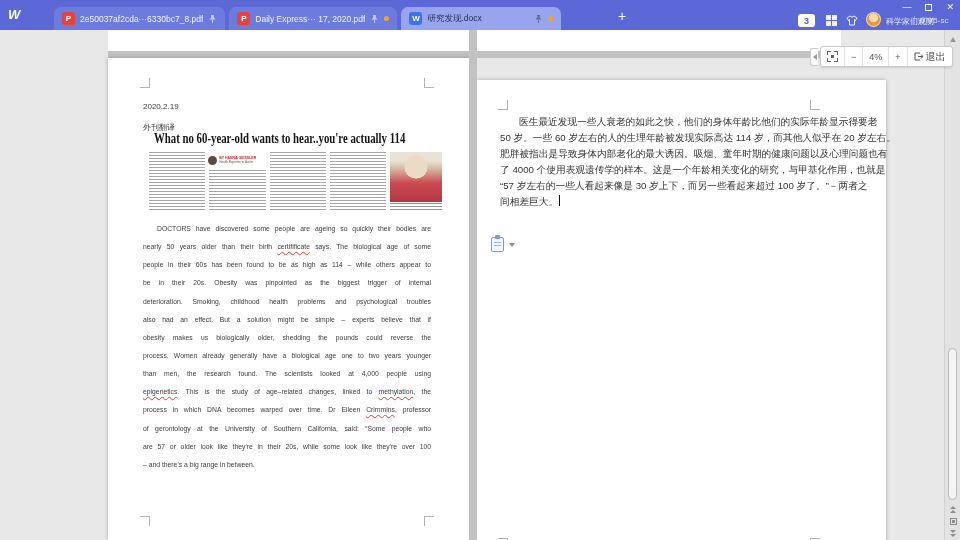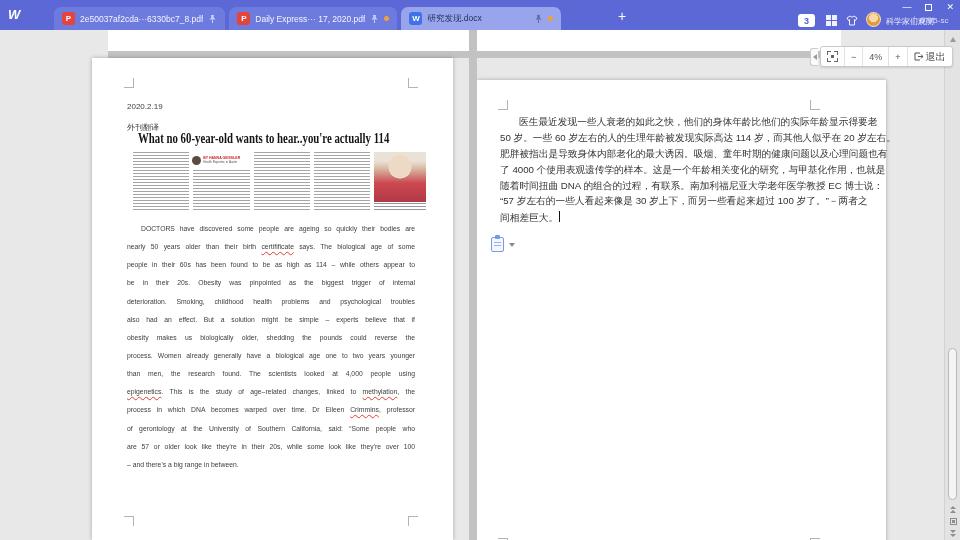--- a/index.html
+++ b/index.html
@@ -44,21 +44,21 @@
   .uname{position:absolute;left:886px;top:16px;font-size:8px;color:rgba(255,255,255,.92);}
   .usep{position:absolute;left:914px;top:16px;width:1px;height:9px;background:rgba(255,255,255,.35);}
   .ustatus{position:absolute;left:920px;top:16px;font-size:8px;color:rgba(255,255,255,.75);}
 
   
   .workspace{position:absolute;left:0;top:30px;width:960px;height:510px;background:#e8e8e8;}
   .prevpage{position:absolute;top:0;height:21px;background:#fff;}
   .hband{position:absolute;left:108px;top:21px;width:733px;height:7px;background:#c2c2c2;}
   .vgap{position:absolute;left:361px;top:0;width:8px;height:510px;background:#c2c2c2;z-index:2;}
   .page{position:absolute;top:28px;background:#fff;box-shadow:0 0 4px rgba(0,0,0,.28);height:482px;}
-  .page-left{left:92px;width:361px;}
+  .page-left{left:108px;width:361px;}
   .page-right{left:477px;width:409px;margin-top:22px;}
 
   
   .cmark{position:absolute;width:10px;height:10px;}
   .cm-tl{border-right:1px solid #b3b3b3;border-bottom:1px solid #b3b3b3;}
   .cm-tr{border-left:1px solid #b3b3b3;border-bottom:1px solid #b3b3b3;}
   .cm-bl{border-right:1px solid #b3b3b3;border-top:1px solid #b3b3b3;}
   .cm-br{border-left:1px solid #b3b3b3;border-top:1px solid #b3b3b3;}
 
   
@@ -244,21 +244,20 @@
     <div class="cmark cm-tl" style="left:21px;top:20px;"></div>
     <div class="cmark cm-tr" style="left:333px;top:20px;"></div>
     <div class="cmark cm-bl" style="left:21px;top:458px;"></div>
     <div class="cmark cm-br" style="left:333px;top:458px;"></div>
 
     <div class="cbody">
         <div class="cline cindent">医生最近发现一些人衰老的如此之快，他们的身体年龄比他们的实际年龄显示得要老</div>
         <div class="cline">50 岁。一些 60 岁左右的人的生理年龄被发现实际高达 114 岁，而其他人似乎在 20 岁左右。</div>
         <div class="cline">肥胖被指出是导致身体内部老化的最大诱因。吸烟、童年时期的健康问题以及心理问题也有</div>
         <div class="cline">了 4000 个使用表观遗传学的样本。这是一个年龄相关变化的研究，与甲基化作用，也就是</div>
-        <div class="cline">随着时间扭曲 DNA 的组合的过程，有联系。南加利福尼亚大学老年医学教授 EC 博士说：</div>
         <div class="cline">“57 岁左右的一些人看起来像是 30 岁上下，而另一些看起来超过 100 岁了。”－两者之</div>
         <div class="cline">间相差巨大。<span class="caret"></span></div>
       </div>
 
     <div class="pastebtn">
       <span class="sheet"></span>
       <span class="clip"></span>
       <span class="l1"></span>
         <span class="l2"></span>
       <span class="arrow"></span>

